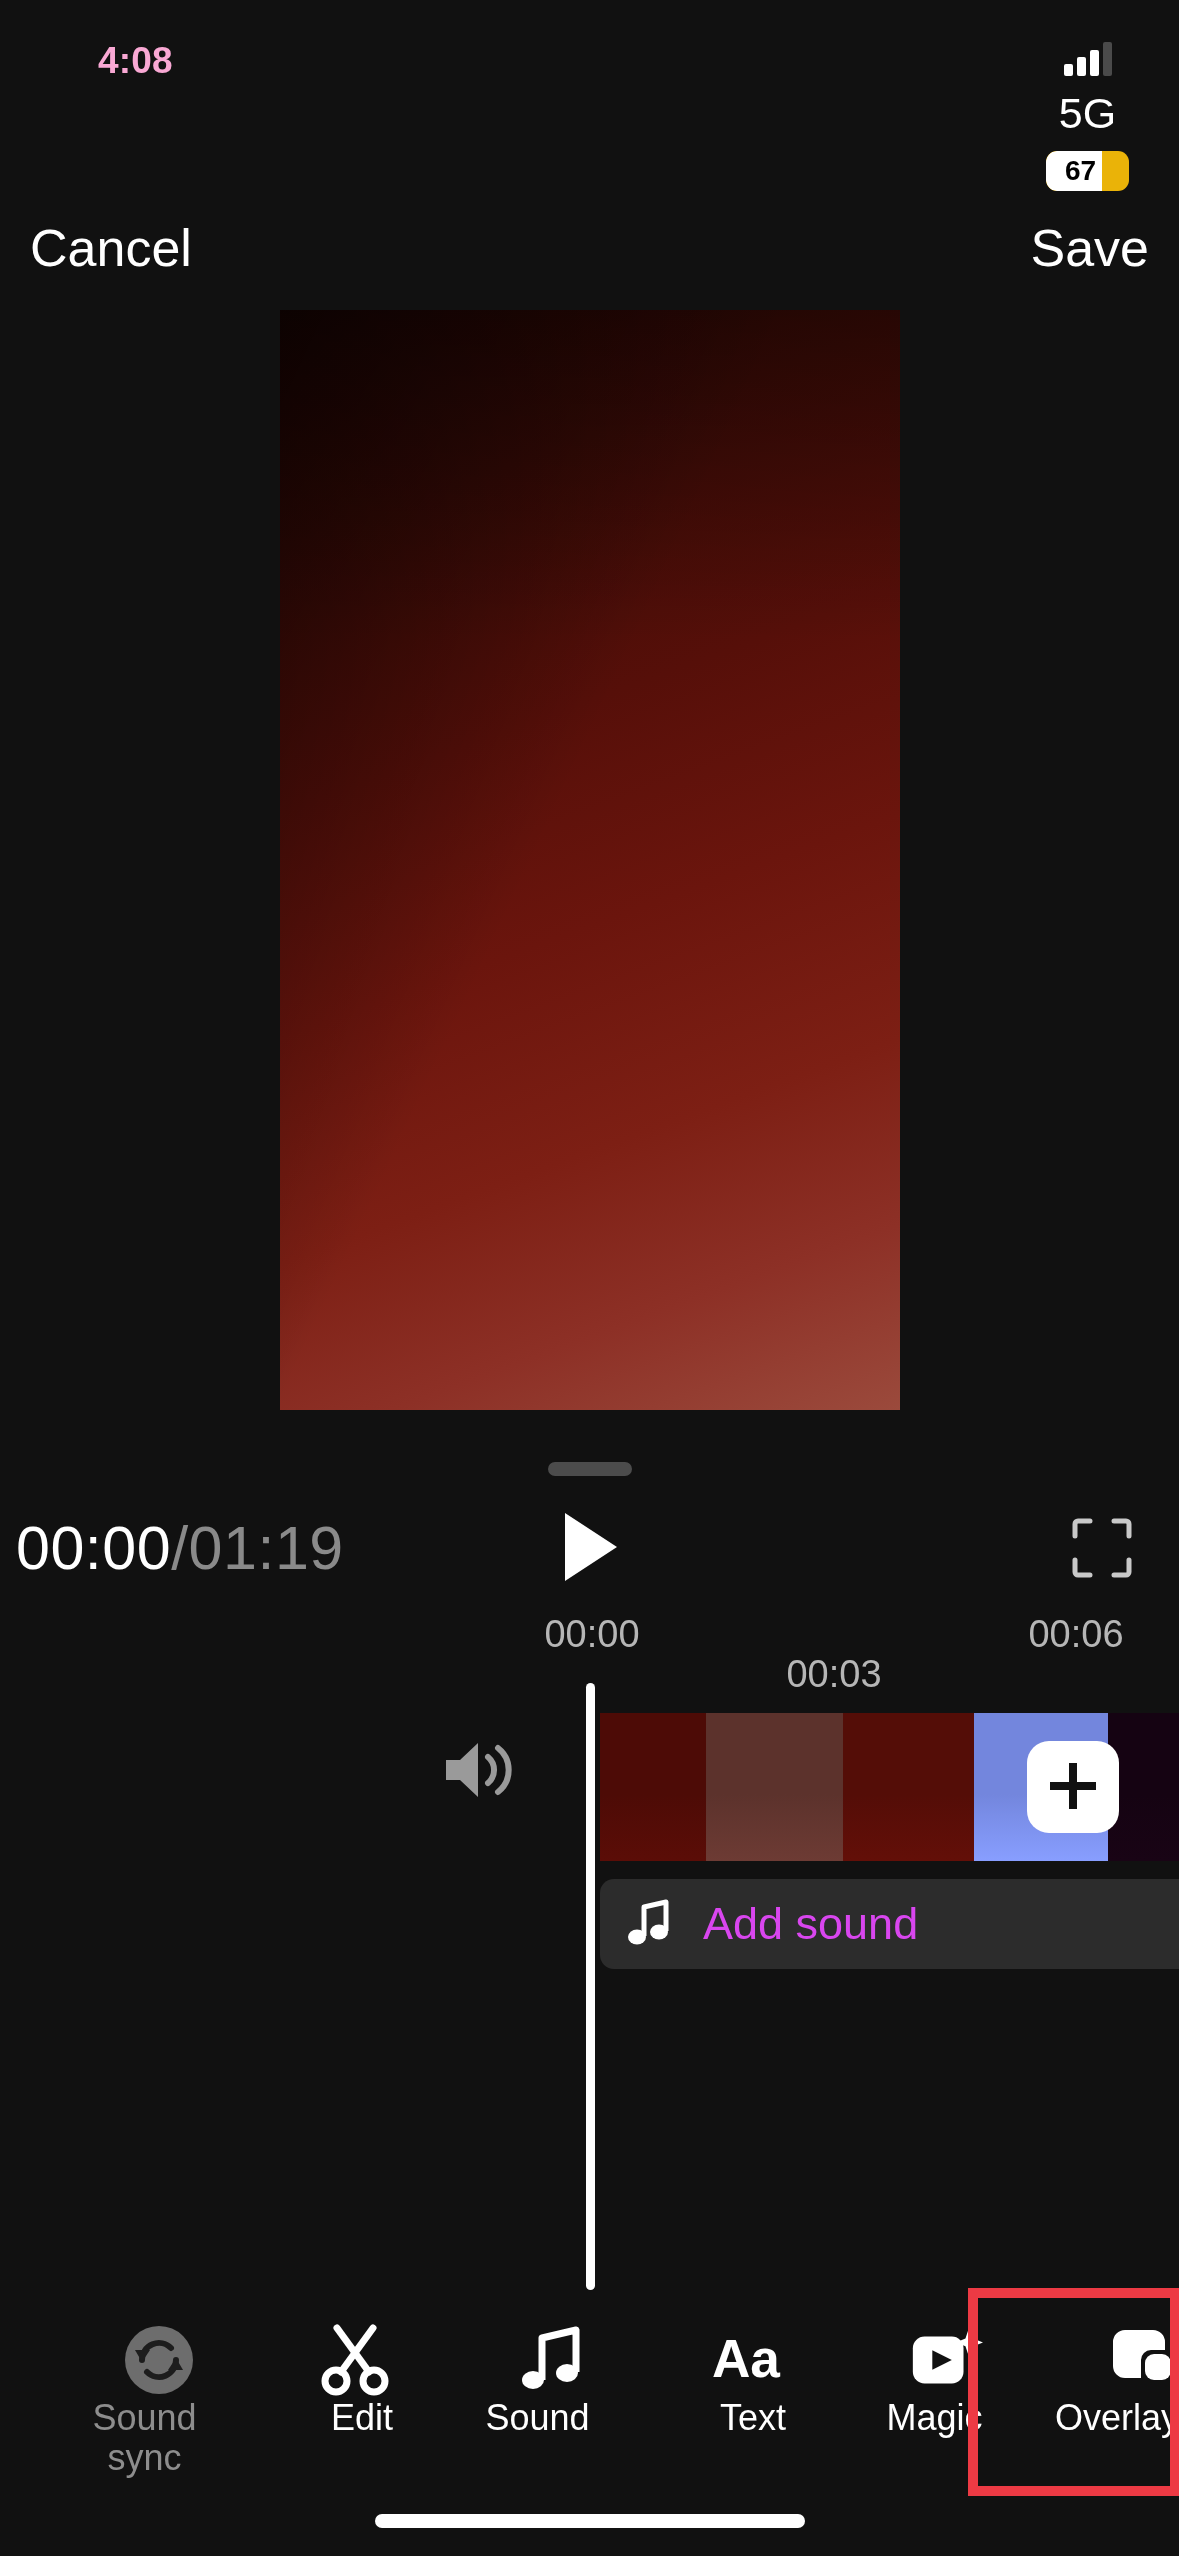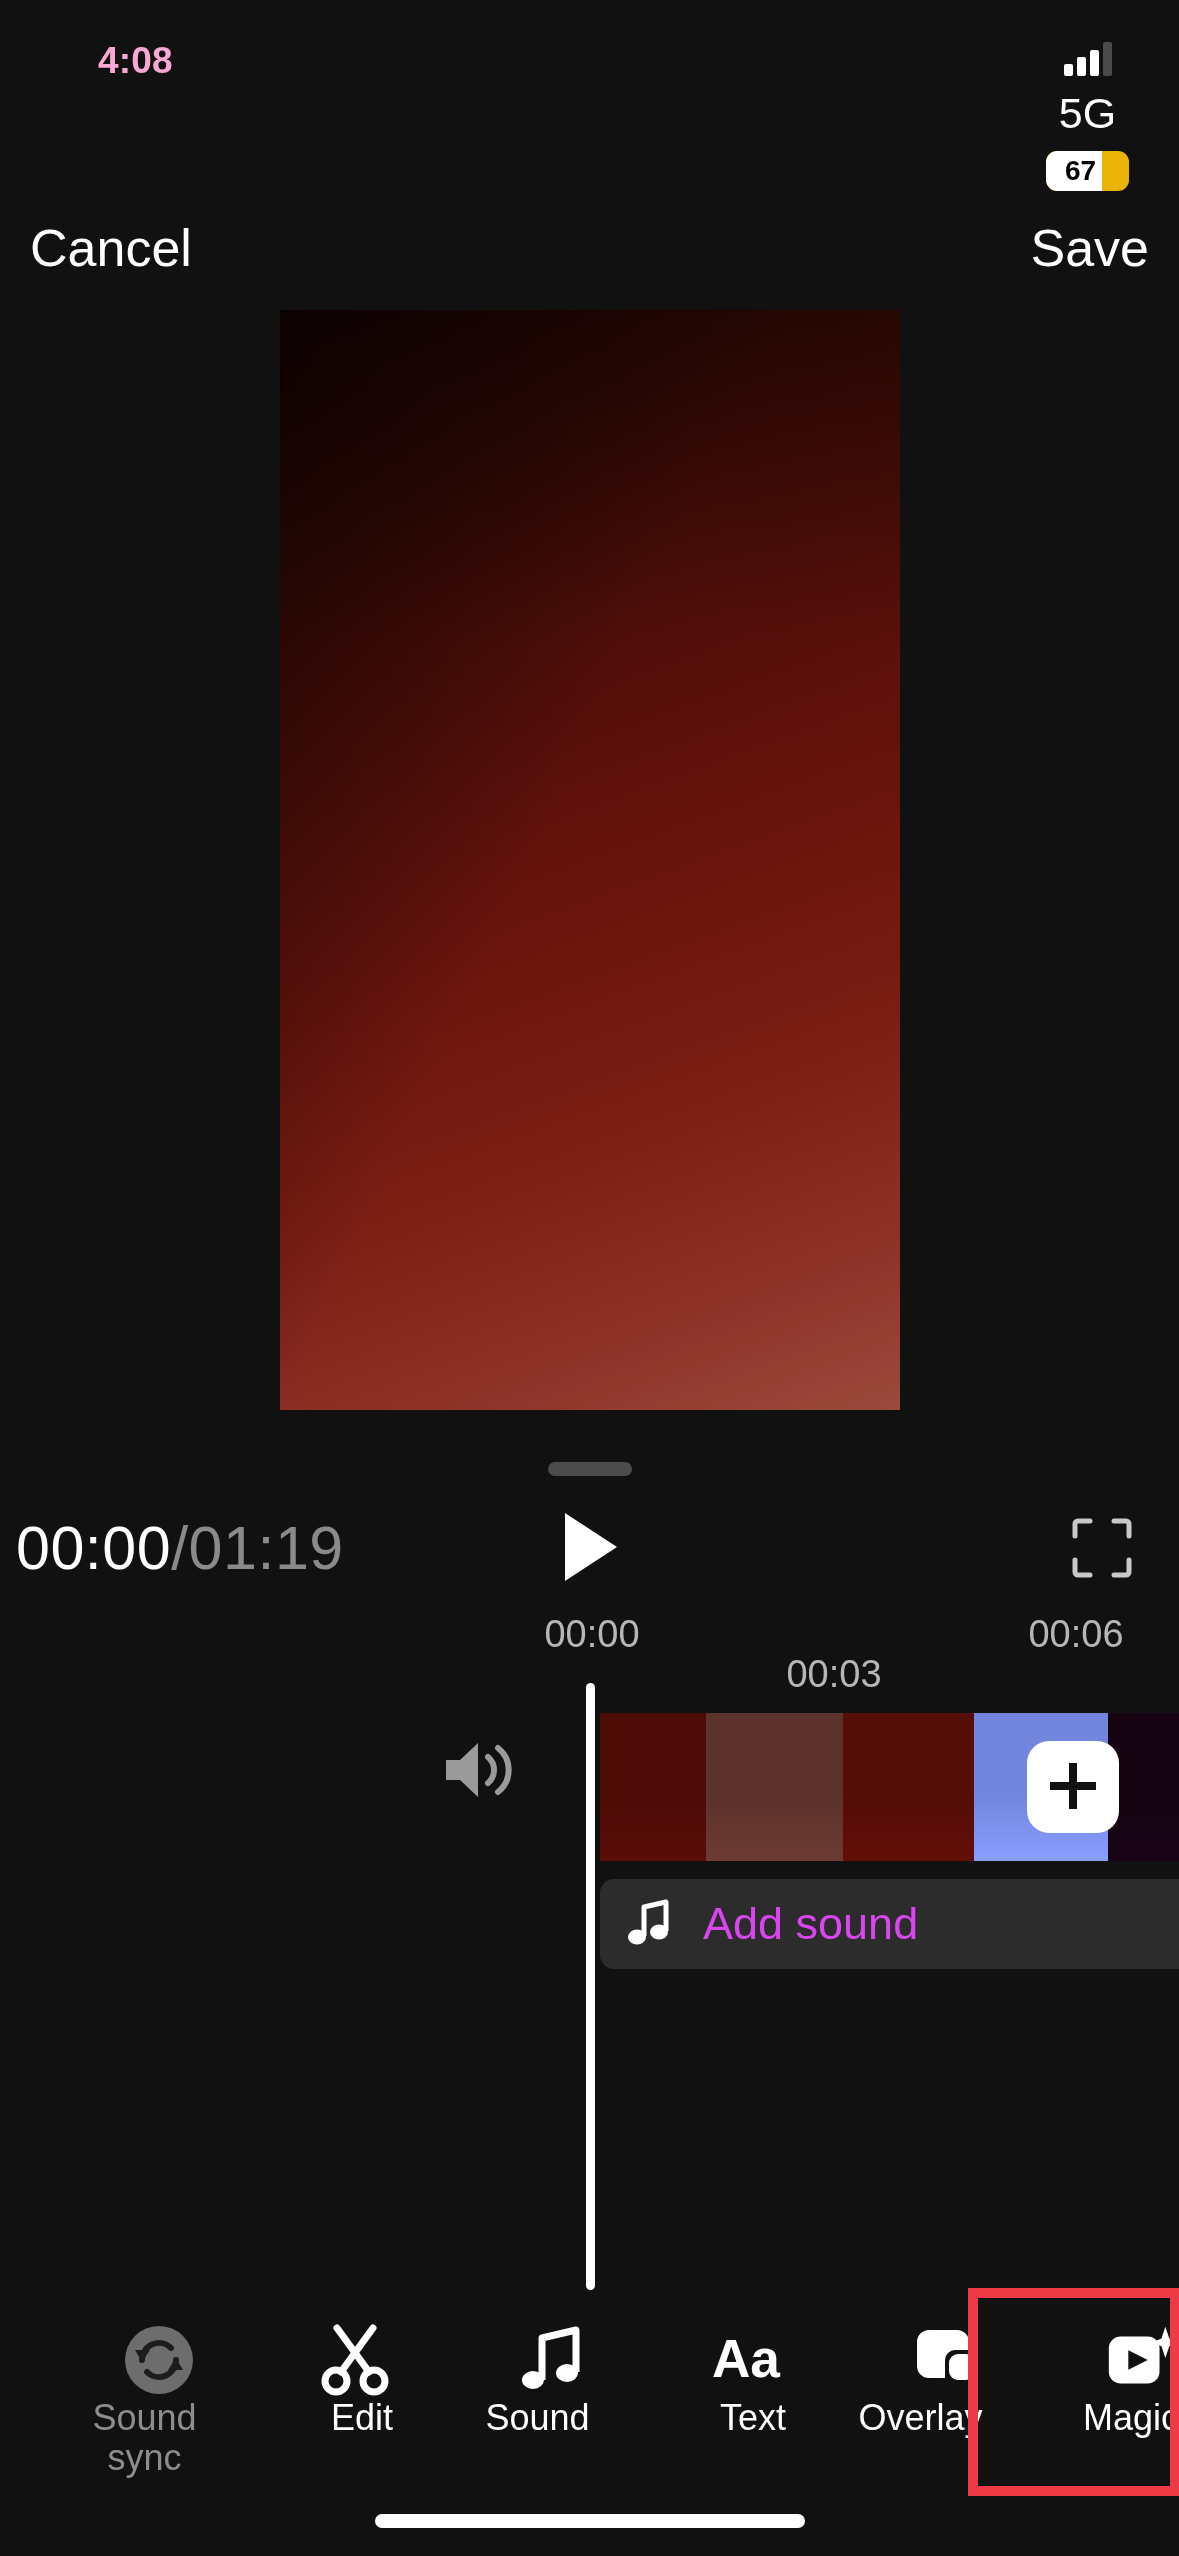--- a/index.html
+++ b/index.html
@@ -362,36 +362,36 @@
       <button class="tool-item">
         <span class="tool-icon">
           <svg width="80" height="76" viewBox="0 0 80 76">
             <text x="2" y="56" font-family="Liberation Sans, sans-serif" font-size="56" font-weight="700" fill="#ffffff">Aa</text>
           </svg>
         </span>
         <span class="tool-label">Text</span>
       </button>
       <button class="tool-item">
         <span class="tool-icon">
-          <svg width="76" height="76" viewBox="0 0 76 76">
-            <path d="M10 20 a12 12 0 0 1 12-12 h28 a12 12 0 0 1 12 12 v8 h-14 a10 10 0 0 0-10 10 v18 h-16 a12 12 0 0 1-12-12 Z" fill="#ffffff"></path>
-            <rect x="42" y="32" width="26" height="26" rx="9" fill="#ffffff"></rect>
-          </svg>
-        </span>
-        <span class="tool-label">Overlay</span>
-      </button>
-      <button class="tool-item">
-        <span class="tool-icon">
           <svg width="78" height="76" viewBox="0 0 78 76">
             <rect x="6" y="14" width="52" height="48" rx="12" fill="#ffffff"></rect>
             <polygon points="26,28 46,38 26,48" fill="#111111"></polygon>
             <path d="M64 4 L68 16 L78 20 L68 24 L64 36 L60 24 L50 20 L60 16 Z" fill="#ffffff"></path>
           </svg>
         </span>
         <span class="tool-label">Magic</span>
       </button>
+      <button class="tool-item">
+        <span class="tool-icon">
+          <svg width="76" height="76" viewBox="0 0 76 76">
+            <path d="M10 20 a12 12 0 0 1 12-12 h28 a12 12 0 0 1 12 12 v8 h-14 a10 10 0 0 0-10 10 v18 h-16 a12 12 0 0 1-12-12 Z" fill="#ffffff"></path>
+            <rect x="42" y="32" width="26" height="26" rx="9" fill="#ffffff"></rect>
+          </svg>
+        </span>
+        <span class="tool-label">Overlay</span>
+      </button>
     </div>
 
   <div id="overlay-highlight" style="border-color: rgb(237, 58, 68);"></div>
 
   <div id="home-indicator"></div>
 
 </div>
 
 </body></html>

